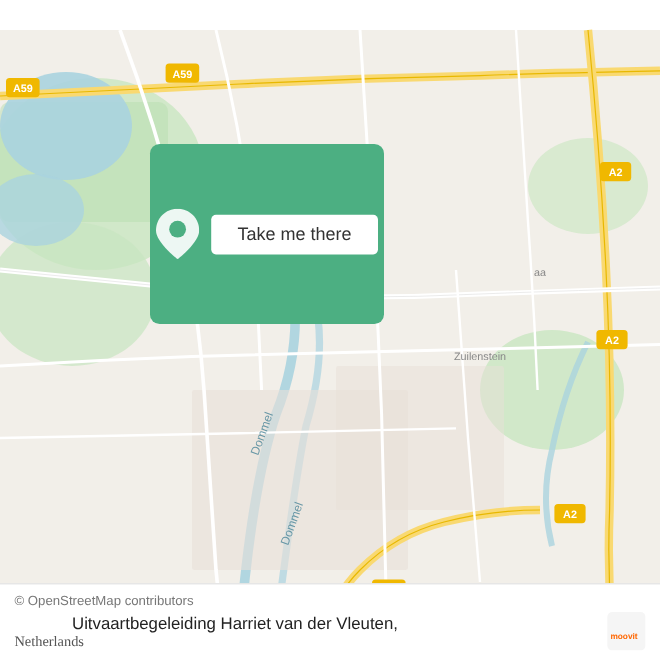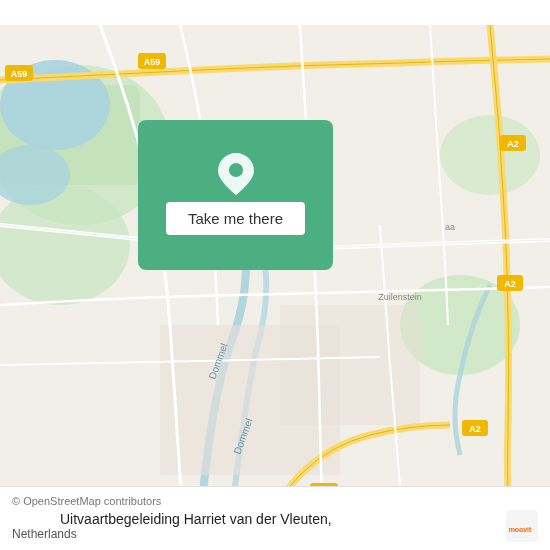--- a/index.html
+++ b/index.html
@@ -23,27 +23,27 @@
       width: 100%;
       height: 100%;
       position: absolute;
       top: 0; left: 0;
     }
 
     
     .location-card {
       position: absolute;
       top: 120px;
-      left: 138px;
+      left: 125px;
       width: 195px;
       height: 150px;
       background-color: #4caf82;
       border-radius: 8px;
       display: flex;
-      flex-direction: column;
+      flex-direction: row;
       align-items: center;
       justify-content: center;
       gap: 10px;
       z-index: 10;
     }
 
     .pin-icon {
       width: 36px;
       height: 36px;
       display: flex;
@@ -90,20 +90,21 @@
     .footer-title {
       font-size: 14px;
       font-weight: 500;
       color: #222;
       margin-left: 48px;
     }
 
     .footer-subtitle {
       font-size: 12px;
       color: #555;
+      font-family: Liberation Serif, serif;
     }
 
     .moovit-logo {
       display: flex;
       align-items: center;
       gap: 4px;
     }
 
     .moovit-icon {
       width: 32px;

